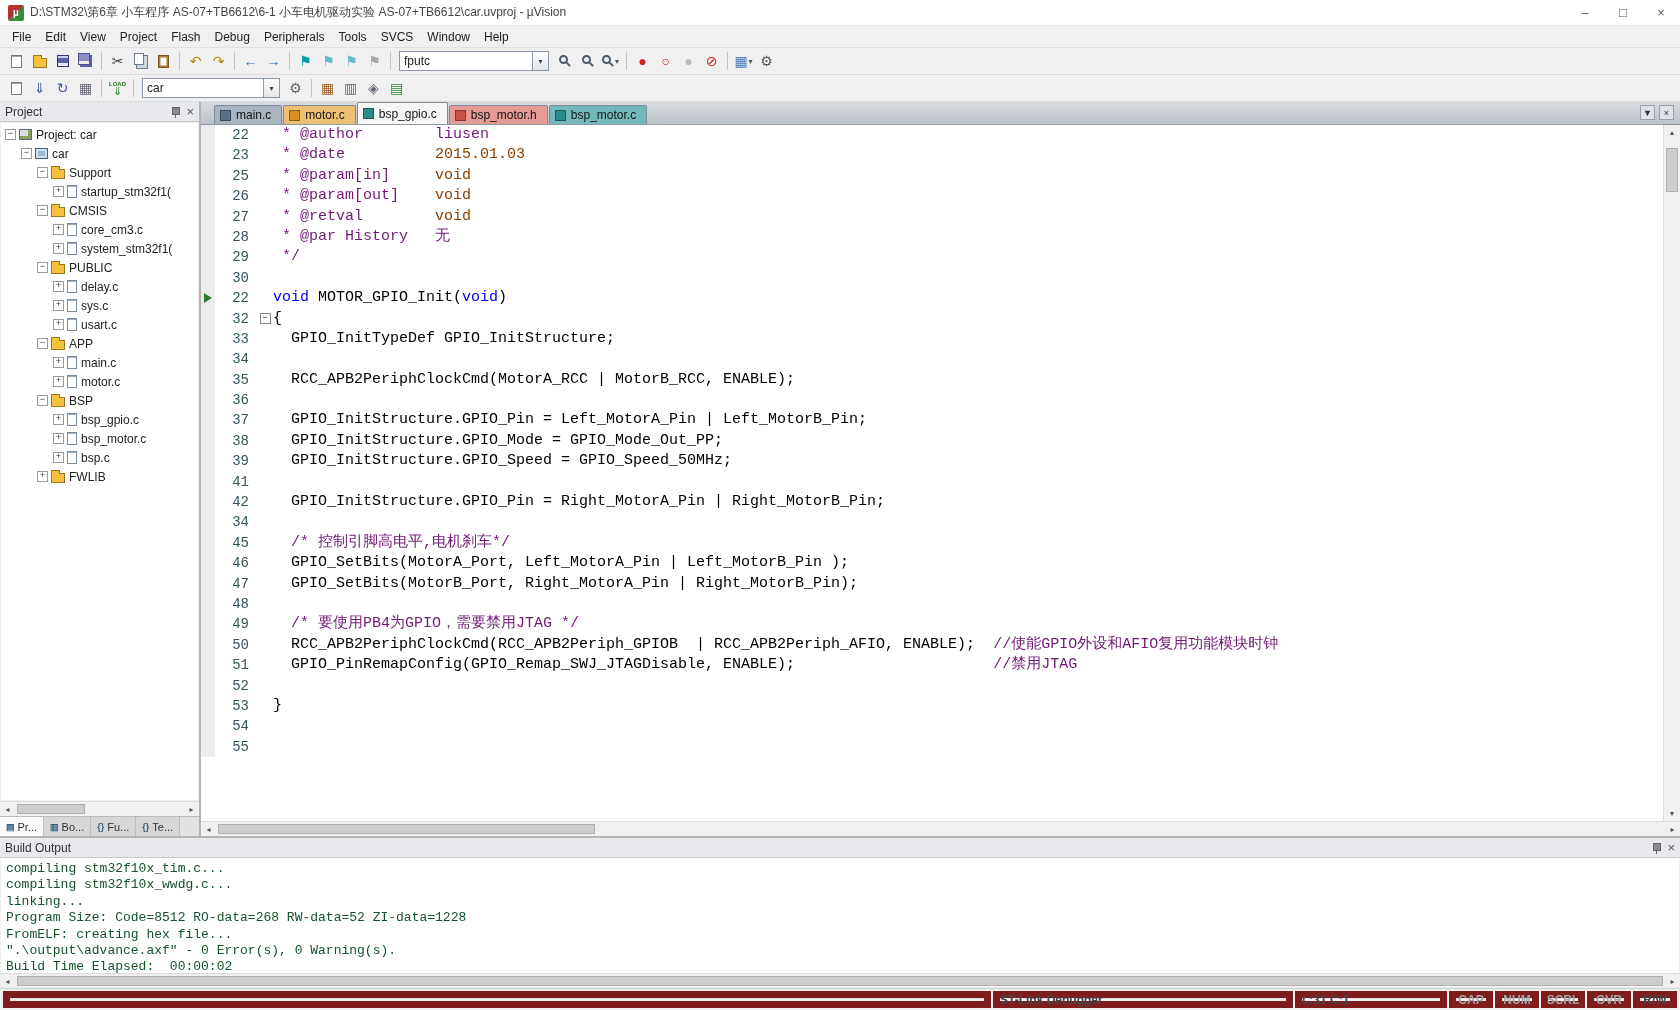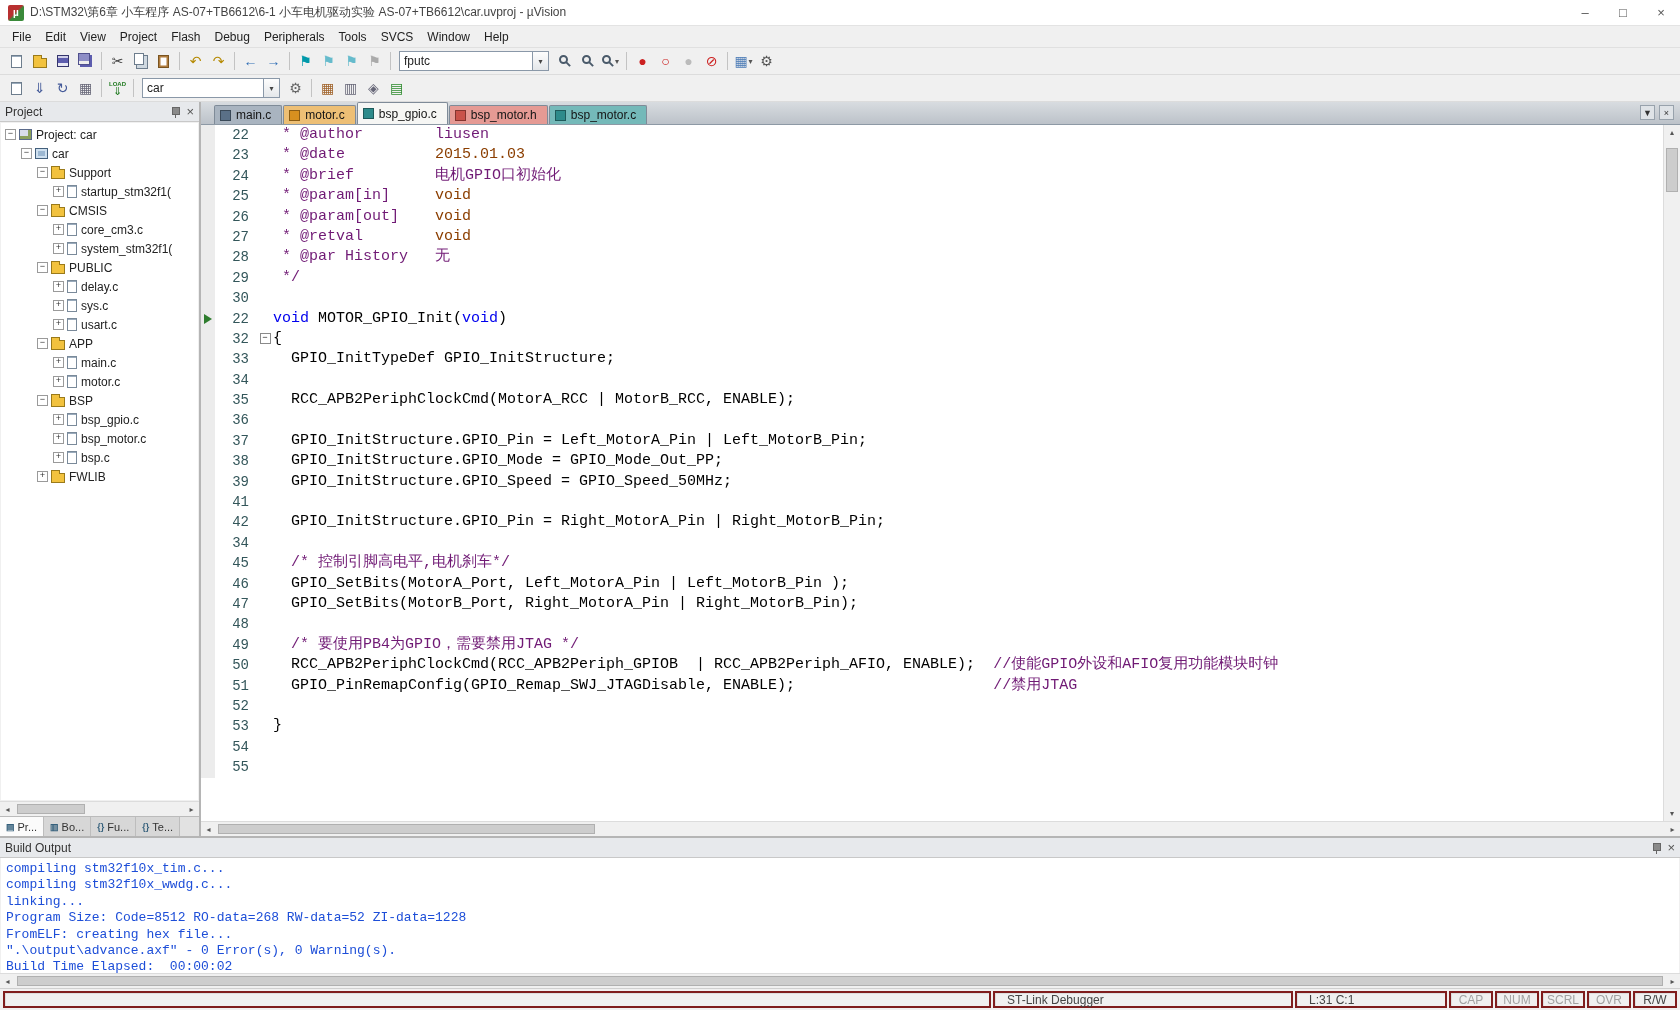--- a/index.html
+++ b/index.html
@@ -129,27 +129,27 @@
   .vscroll { width:17px; flex:0 0 auto; background:#f0f0f0; border-left:1px solid #dcdcdc;
              display:flex; flex-direction:column; }
   .vs-track { flex:1; position:relative; }
   .vs-thumb { position:absolute; left:2px; right:2px; top:8px; height:44px; background:#cdcdcd; border:1px solid #b0b0b0; }
   .vscroll .sb-arrow { height:15px; width:auto; }
 
   
   .build-panel { height:152px; flex:0 0 auto; background:#f0f0f0; border-top:2px solid #b5b5b5;
                  display:flex; flex-direction:column; }
   .build-text { flex:1; background:#fff; margin:0 1px; padding:3px 5px; white-space:pre; overflow:hidden;
-                font:13px/16.4px "Liberation Mono","DejaVu Sans Mono",monospace; color:#1d4ed8; }
+                font:13px/16.4px "Liberation Mono","DejaVu Sans Mono",monospace; color:#14532d; }
 
   
   .statusbar { height:22px; flex:0 0 auto; background:#f0f0f0; border-top:1px solid #cfcfcf;
                display:flex; align-items:stretch; padding:1px 2px; }
-  .sb-cell { border:2px solid #7f1d1d; box-shadow:inset 1px 1px 0 #dedede; margin:1px; padding:0 12px;
-             display:flex; align-items:center; color:#444; white-space:nowrap; }
+  .sb-cell { border:7px solid #7f1d1d; box-shadow:inset 1px 1px 0 #dedede; margin:1px; padding:0 0;
+             display:flex; align-items:center; color:#444; white-space:nowrap;font-weight:bold; }
   .sb-fill { flex:1; }
   .sb-debugger { width:300px; flex:0 0 auto; }
   .sb-cursor { width:152px; flex:0 0 auto; }
   .sb-flag { color:#a2a2a2; width:44px; justify-content:center; flex:0 0 auto; }
   .sb-flag.on { color:#444; }
 </style>
 </head>
 <body>
 
 <div class="titlebar">
@@ -469,26 +469,20 @@
             <span class="row-margin"></span>
             <span class="row-num">22</span>
             <span class="row-fold"></span>
             <span class="row-code"><span class="tk-c"> * @author        liusen</span></span>
           </div>
           <div class="code-row">
             <span class="row-margin"></span>
             <span class="row-num">23</span>
             <span class="row-fold"></span>
             <span class="row-code"><span class="tk-c"> * @date          </span><span class="tk-n">2015.01.03</span></span>
-          </div>
-          <div class="code-row">
-            <span class="row-margin"></span>
-            <span class="row-num">24</span>
-            <span class="row-fold"></span>
-            <span class="row-code"><span class="tk-c"> * @brief         电机GPIO口初始化</span></span>
           </div>
           <div class="code-row">
             <span class="row-margin"></span>
             <span class="row-num">25</span>
             <span class="row-fold"></span>
             <span class="row-code"><span class="tk-c"> * @param[in]     </span><span class="tk-n">void</span></span>
           </div>
           <div class="code-row">
             <span class="row-margin"></span>
             <span class="row-num">26</span>

